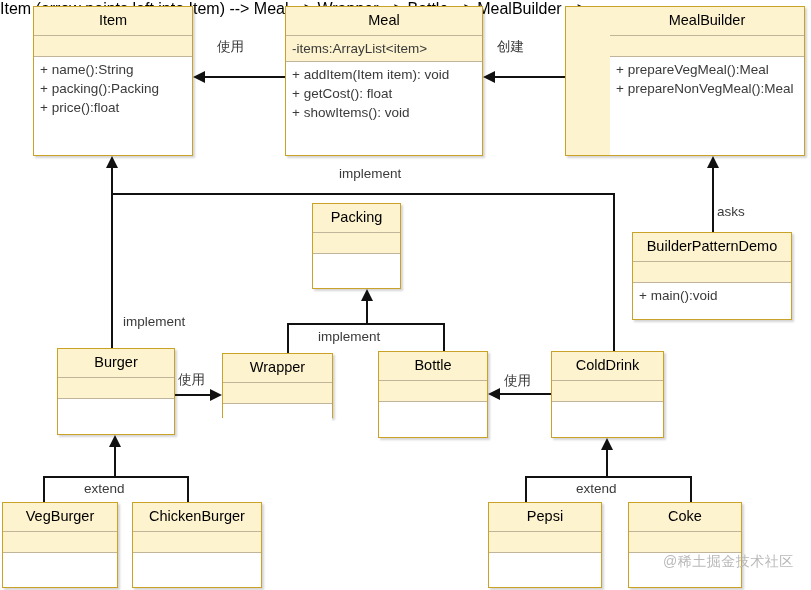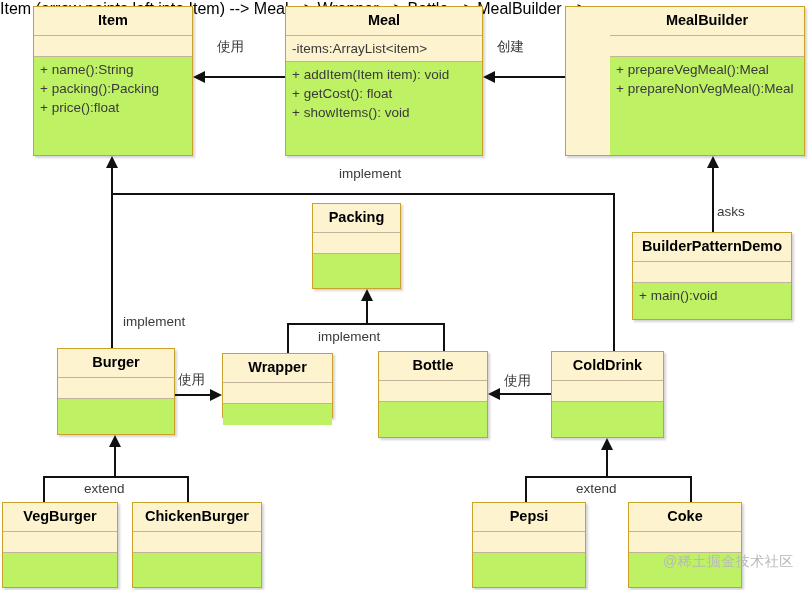--- a/index.html
+++ b/index.html
@@ -22,41 +22,41 @@
     position: absolute;
     box-sizing: border-box;
     background: #fdf3cf;
     border: 1px solid #c9a227;
     box-shadow: 2px 2px 2px rgba(0,0,0,0.17);
     display: flex;
     flex-direction: column;
   }
   .uml-class .cls-name {
     text-align: center;
-    font-weight: bold;
+    font-weight: normal;
     font-size: 14.5px;
     color: #000000;
     line-height: 1;
     padding: 6px 4px 7px 4px;
     border-bottom: 1px solid #c2b49a;
     background: #fdf3cf;
   }
   .uml-class .cls-attrs {
     border-bottom: 1px solid #c2b49a;
     padding: 3px 6px 3px 6px;
     font-size: 13.5px;
     color: #3a3a3a;
     background: #fdf3cf;
     min-height: 14px;
   }
   .uml-class .cls-ops {
     padding: 3px 6px 4px 6px;
     font-size: 13.5px;
     color: #3a3a3a;
-    background: #bef264;
+    background: #ffffff;
     flex: 1 1 auto;
     min-height: 14px;
   }
   .uml-class .row {
     white-space: nowrap;
     line-height: 1.42;
   }
   
   .empty-comp { min-height: 26px; }
   .empty-comp-sm { min-height: 25px; }
@@ -201,21 +201,21 @@
   </div>
 
   
   <div class="uml-class" style="left:2px; top:502px; width:116px; height:86px;">
     <div class="cls-name">VegBurger</div>
     <div class="cls-attrs empty-comp-sm"></div>
     <div class="cls-ops"></div>
   </div>
 
   
-  <div class="uml-class" style="left:472px; top:502px; width:114px; height:86px;">
+  <div class="uml-class" style="left:488px; top:502px; width:114px; height:86px;">
     <div class="cls-name">Pepsi</div>
     <div class="cls-attrs empty-comp-sm"></div>
     <div class="cls-ops"></div>
   </div>
 
   
   <div class="uml-class" style="left:628px; top:502px; width:114px; height:86px;">
     <div class="cls-name">Coke</div>
     <div class="cls-attrs empty-comp-sm"></div>
     <div class="cls-ops"></div>

